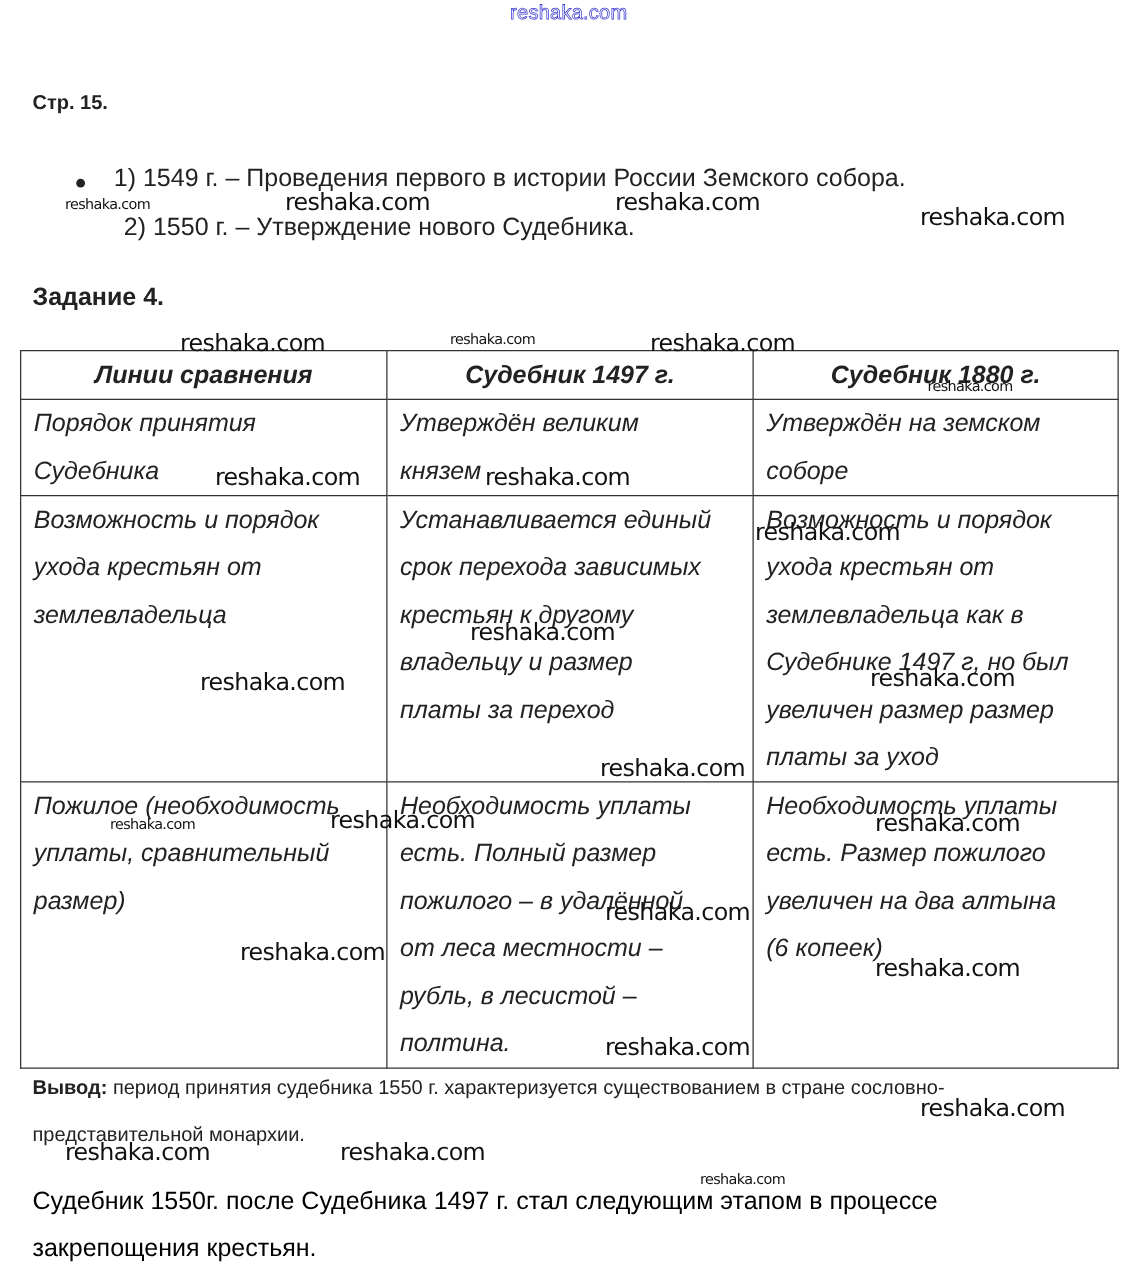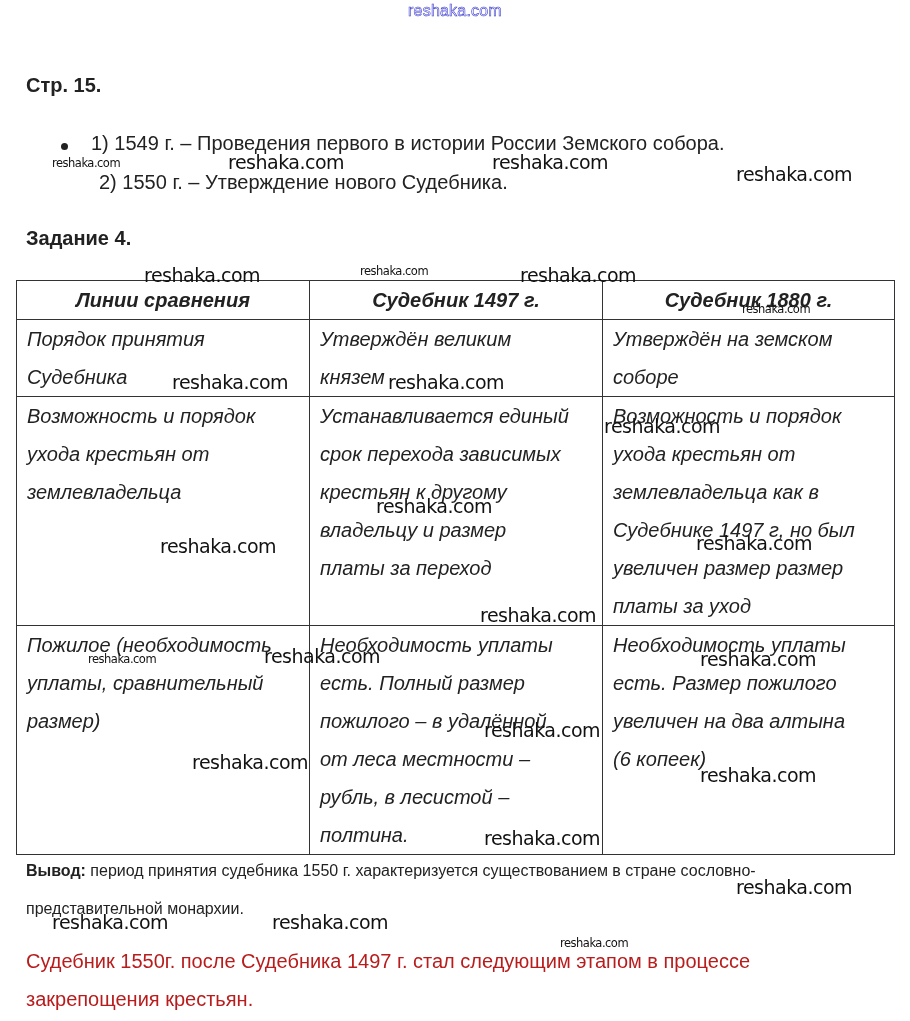--- a/index.html
+++ b/index.html
@@ -7,21 +7,21 @@
     width: 910px; height: 1021px; position: relative; overflow: hidden;
     font-family: "Liberation Sans", "DejaVu Sans", sans-serif;
     color: #222222;
   }
   .abs { position: absolute; }
   .site-header {
     left: 0; top: 2px; width: 910px; text-align: center;
     font-family: "Liberation Sans", sans-serif; font-size: 16px;
     color: #ffffff; -webkit-text-stroke: 0.6px #3a3ad0; letter-spacing: 0.2px;
   }
-  .page-heading { left: 26px; top: 74px; font-size: 20px; font-weight: bold; color: #222; }
+  .page-heading { left: 26px; top: 74px; font-size: 16px; font-weight: bold; color: #222; }
   .bullet-list { left: 56px; top: 130px; font-size: 20px; line-height: 26px; color: #222; }
   .bullet-dot {
     position: absolute; left: 5px; top: 13px; width: 7px; height: 7px;
     border-radius: 50%; background: #222;
   }
   .bullet-item { position: absolute; left: 35px; white-space: nowrap; }
   .task-heading { left: 26px; top: 227px; font-size: 20px; font-weight: bold; color: #222; text-align: center; }
 
   table.cmp {
     position: absolute; left: 16px; top: 280px; width: 878px;
@@ -31,21 +31,21 @@
   table.cmp td, table.cmp th {
     border: 1.5px solid #333; vertical-align: top; padding: 0 10px;
     line-height: 38px; text-align: left; font-weight: normal; font-style: italic;
   }
   table.cmp th { text-align: center; font-weight: bold; line-height: 38px; height: 38px; }
   .c1 { width: 293px; } .c2 { width: 293px; } .c3 { width: 292px; }
   .cell-line { display: block; white-space: nowrap; }
 
   .conclusion { left: 26px; top: 852px; font-size: 16px; line-height: 38px; color: #222; width: 860px; }
   .conclusion b { font-weight: bold; }
-  .final { left: 26px; top: 942px; font-size: 20px; line-height: 38px; color: #b91c1c; width: 860px; }
+  .final { left: 26px; top: 942px; font-size: 20px; line-height: 38px; color: #000000; width: 860px; }
 
   .wm { position: absolute; color: #111; font-family: "DejaVu Sans", sans-serif; white-space: nowrap; letter-spacing: -0.5px; }
   .wm-big { font-size: 19px; }
   .wm-small { font-size: 11.5px; }
 </style>
 </head>
 <body>
 
 <div class="abs site-header">reshaka.com</div>
 

